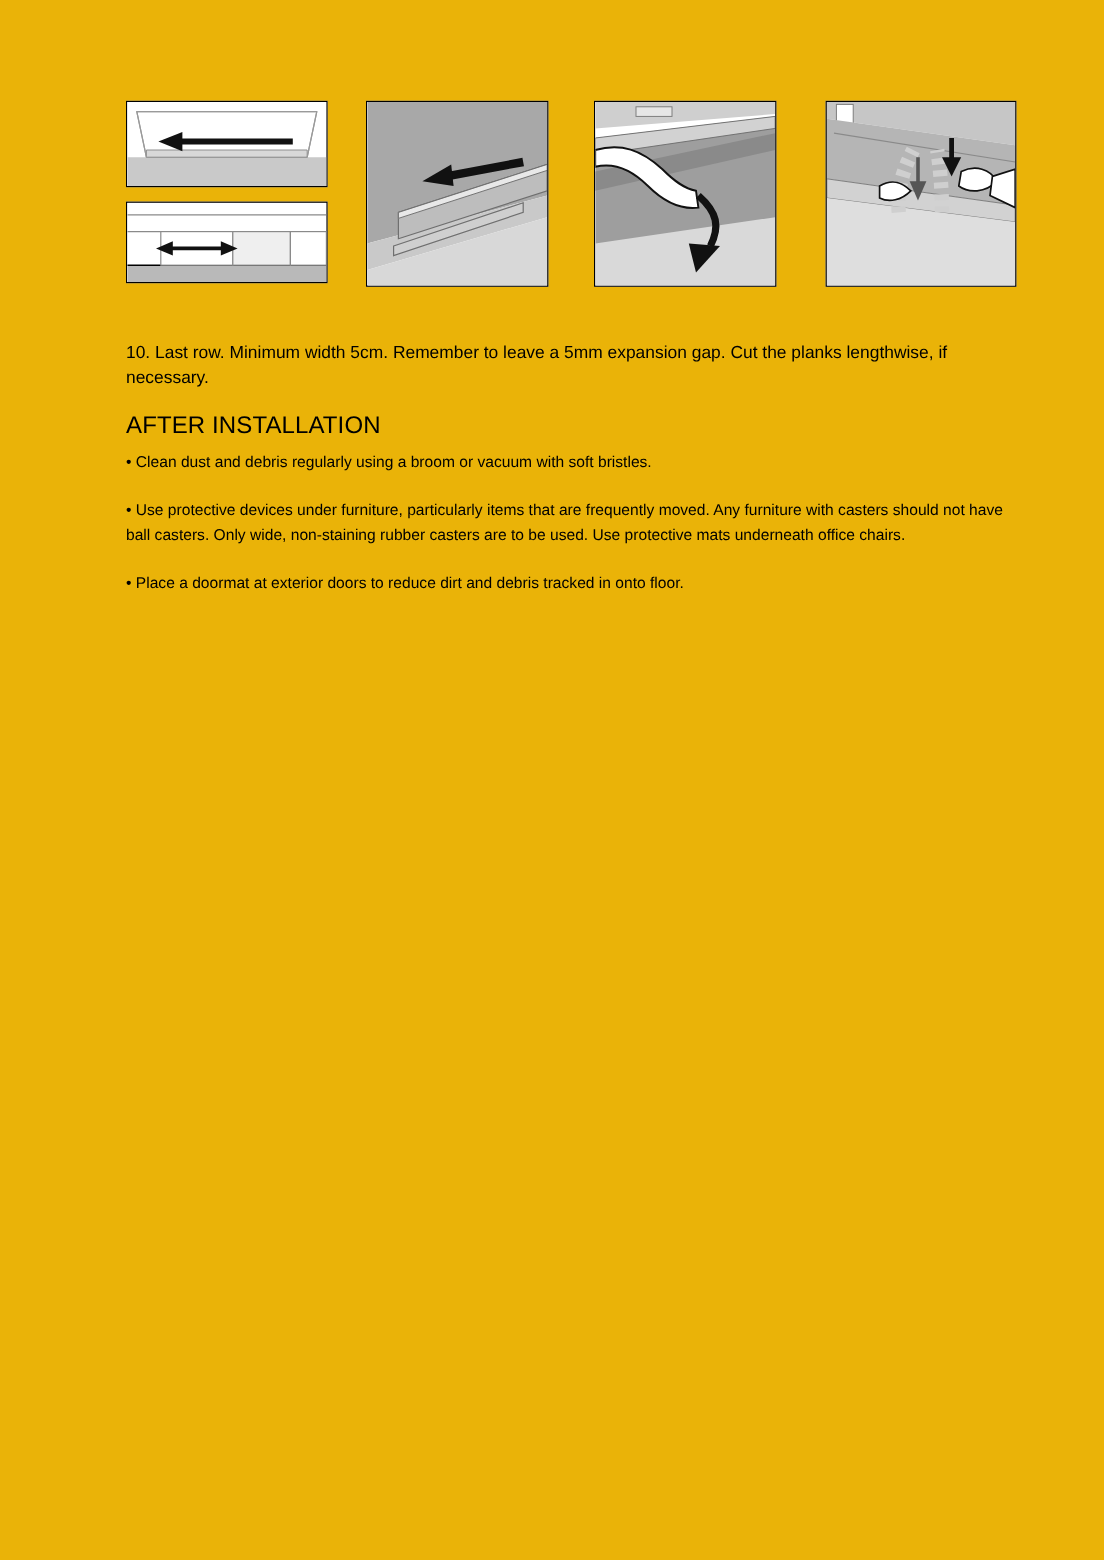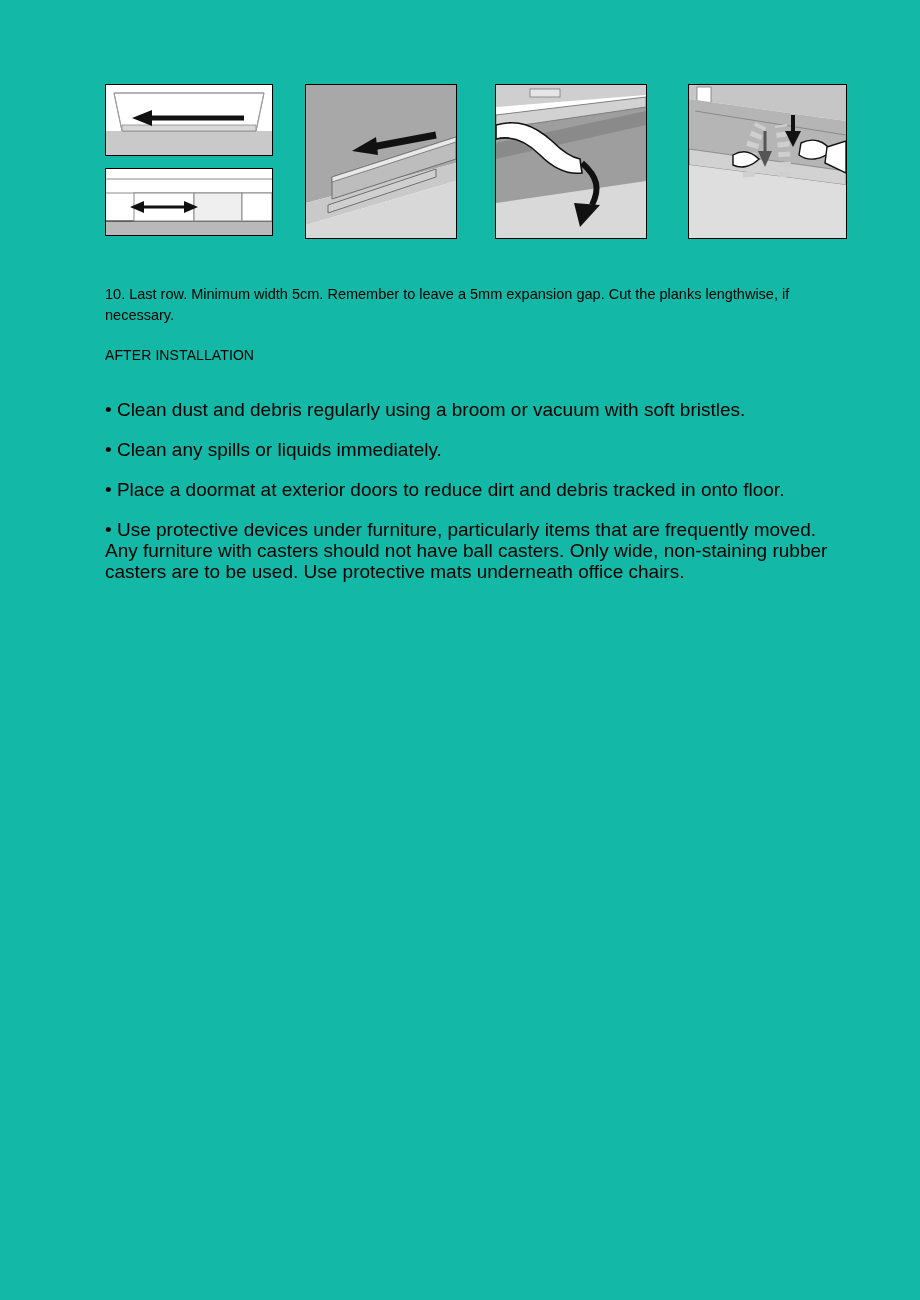--- a/index.html
+++ b/index.html
@@ -14,21 +14,21 @@
     color: #000000;
     position: relative;
     overflow: hidden;
   }
   .page {
     position: absolute;
     left: 0;
     top: 0;
     width: 920px;
     height: 1300px;
-    background: #14b8a6;
+    background: #eab308;
   }
   .content {
     position: absolute;
     left: 105px;
     top: 80px;
     width: 742px;
   }
 
   
   .figure-strip {
@@ -58,27 +58,27 @@
     line-height: 21px;
     margin: 0 0 19px 0;
     text-align: left;
     color: #000;
   }
   .para-step {
     margin-top: 36px;
     width: 735px;
   }
   .section-head {
-    font-size: 14px;
+    font-size: 20px;
     line-height: 21px;
-    margin: 0 0 33px 0;
+    margin: 0 0 8px 0;
     letter-spacing: 0.1px;
   }
   .bullet {
-    font-size: 19px;
+    font-size: 13px;
     line-height: 21px;
     margin: 0 0 19px 0;
     width: 735px;
   }
 </style>
 </head>
 <body>
 
 <div class="page">
   <div class="content">
@@ -164,18 +164,17 @@
           <path d="M138 62 L157 56 L157 88 L136 78 Z" fill="#ffffff" stroke="#111" stroke-width="1.4"></path>
         </svg>
       </div>
     </div>
 
     <p class="para para-step">10. Last row. Minimum width 5cm. Remember to leave a 5mm expansion gap. Cut the planks lengthwise, if necessary.</p>
 
     <p class="section-head">AFTER INSTALLATION</p>
 
     <p class="bullet">• Clean dust and debris regularly using a broom or vacuum with soft bristles.</p>
-    <p class="bullet">• Clean any spills or liquids immediately.</p>
+    <p class="bullet">• Use protective devices under furniture, particularly items that are frequently moved. Any furniture with casters should not have ball casters. Only wide, non-staining rubber casters are to be used. Use protective mats underneath office chairs.</p>
     <p class="bullet">• Place a doormat at exterior doors to reduce dirt and debris tracked in onto floor.</p>
-    <p class="bullet">• Use protective devices under furniture, particularly items that are frequently moved. Any furniture with casters should not have ball casters. Only wide, non-staining rubber casters are to be used. Use protective mats underneath office chairs.</p>
 
   </div>
 </div>
 
 </body></html>

